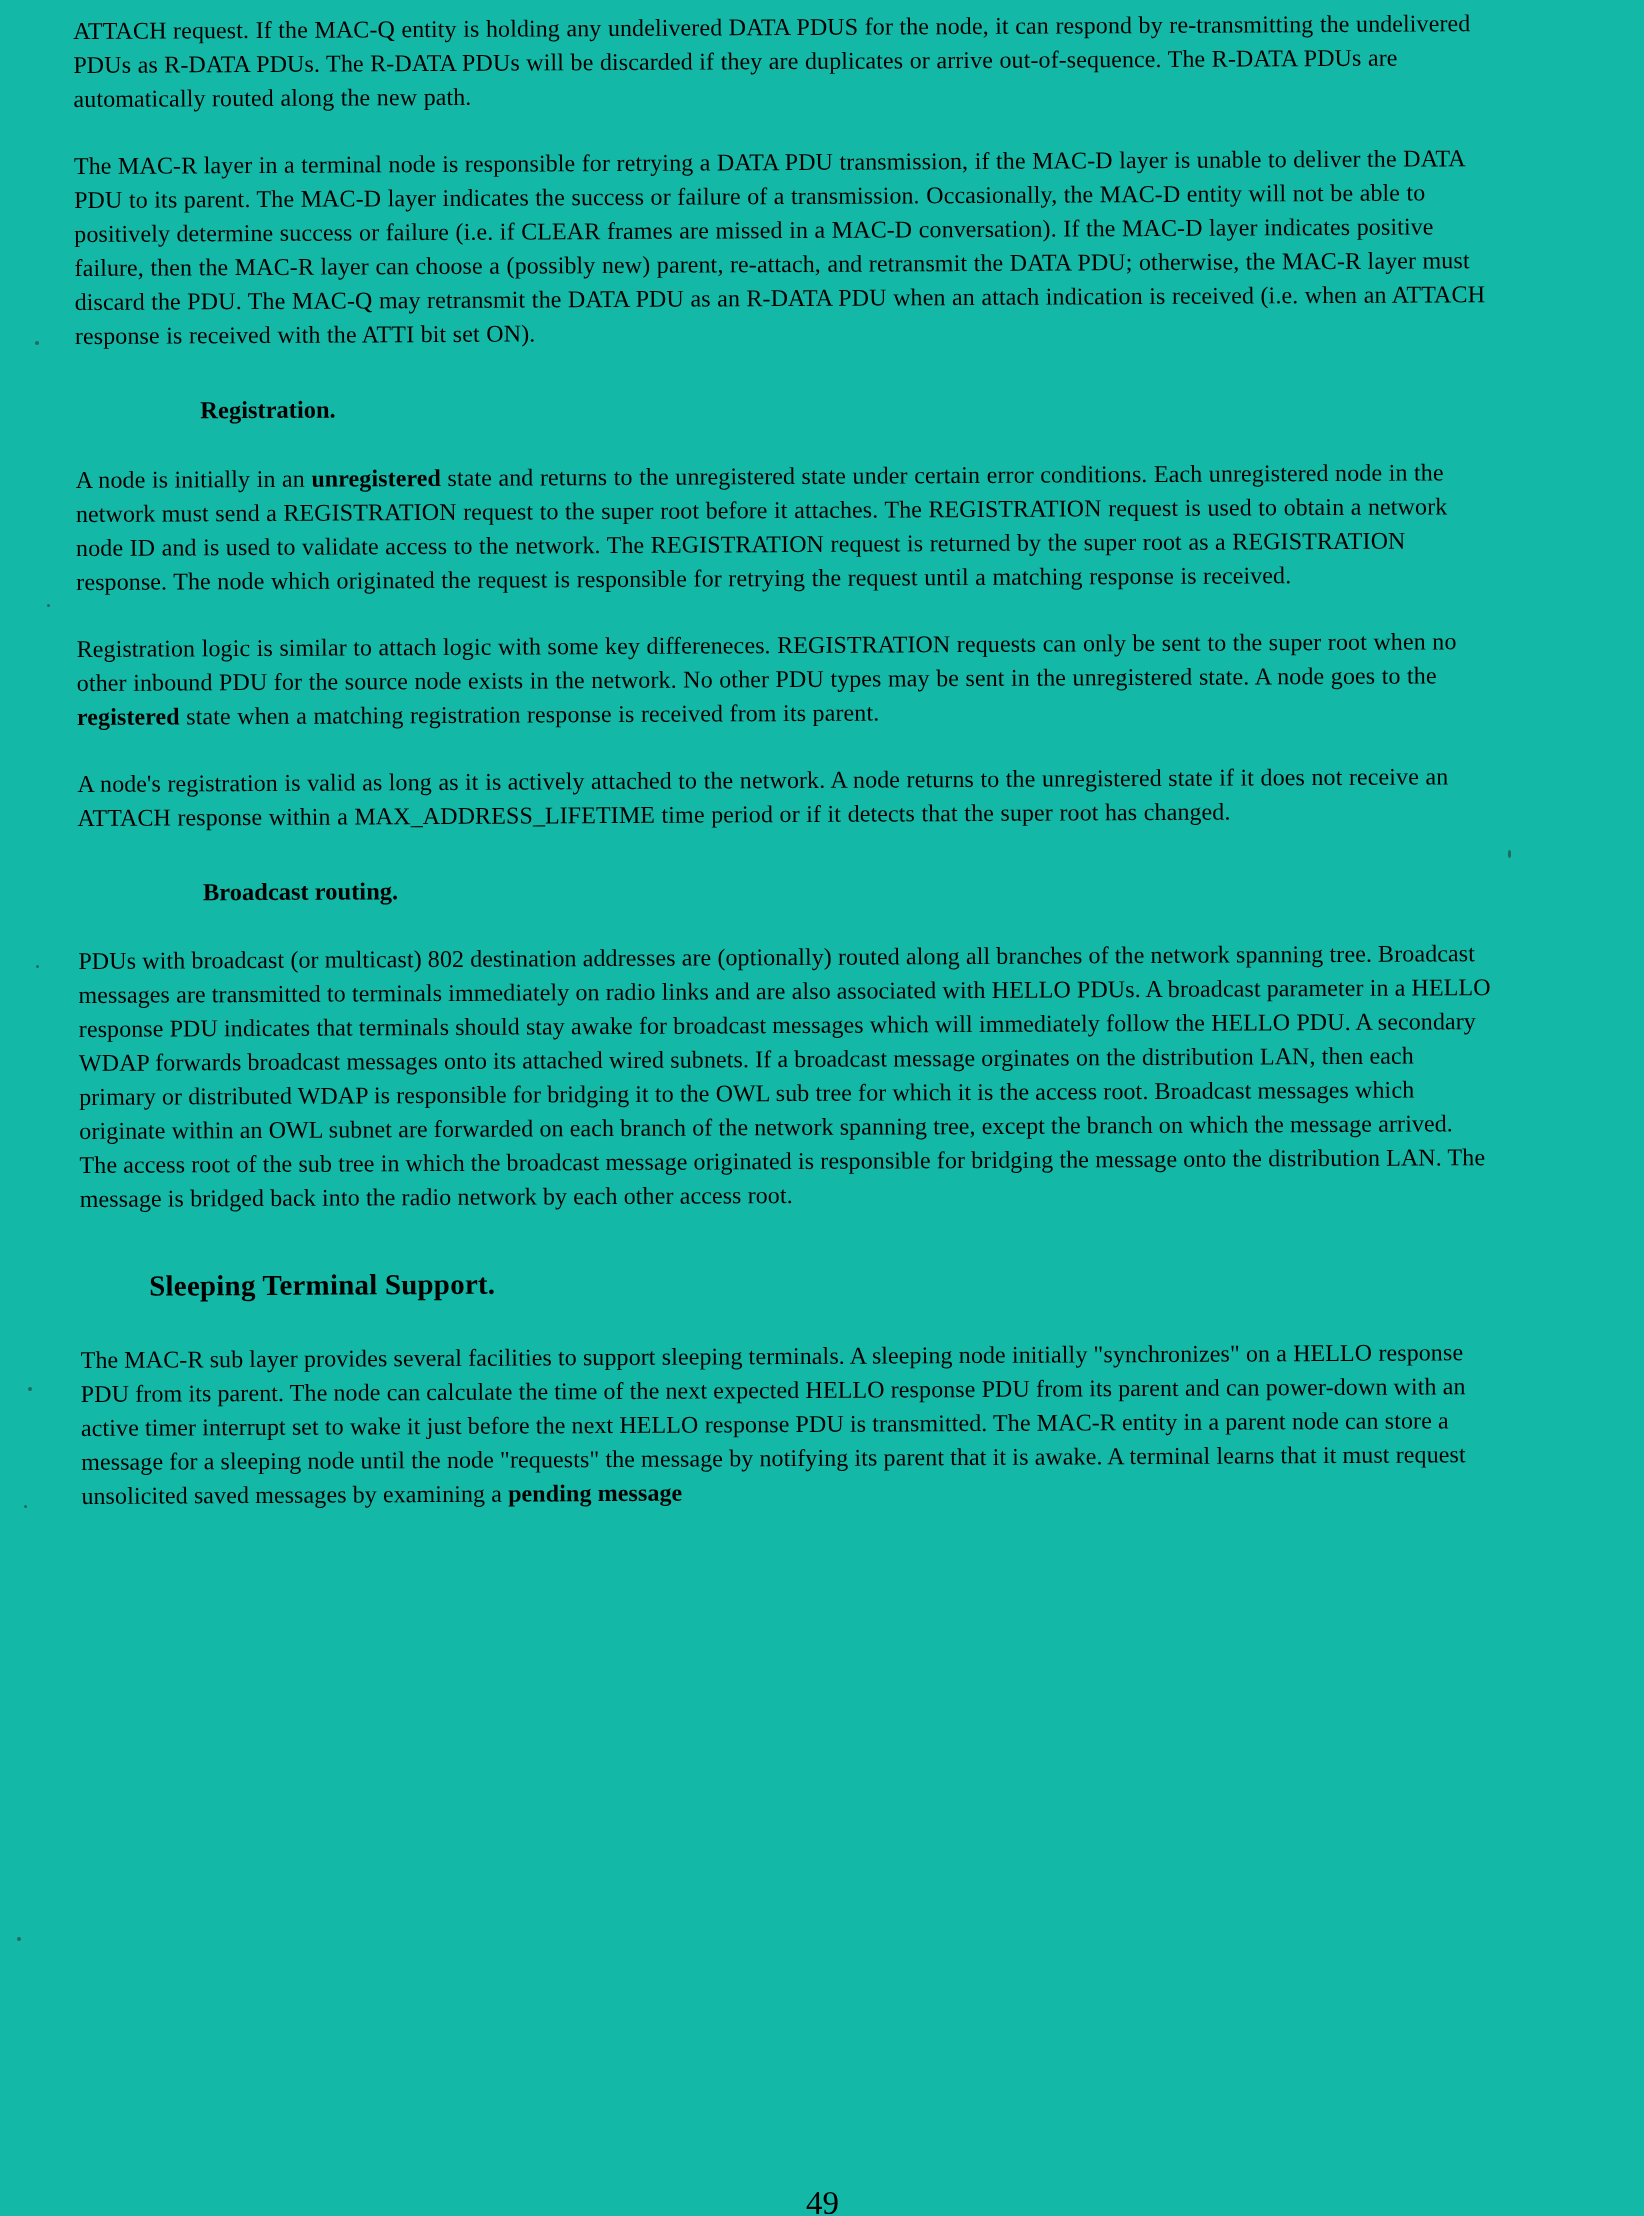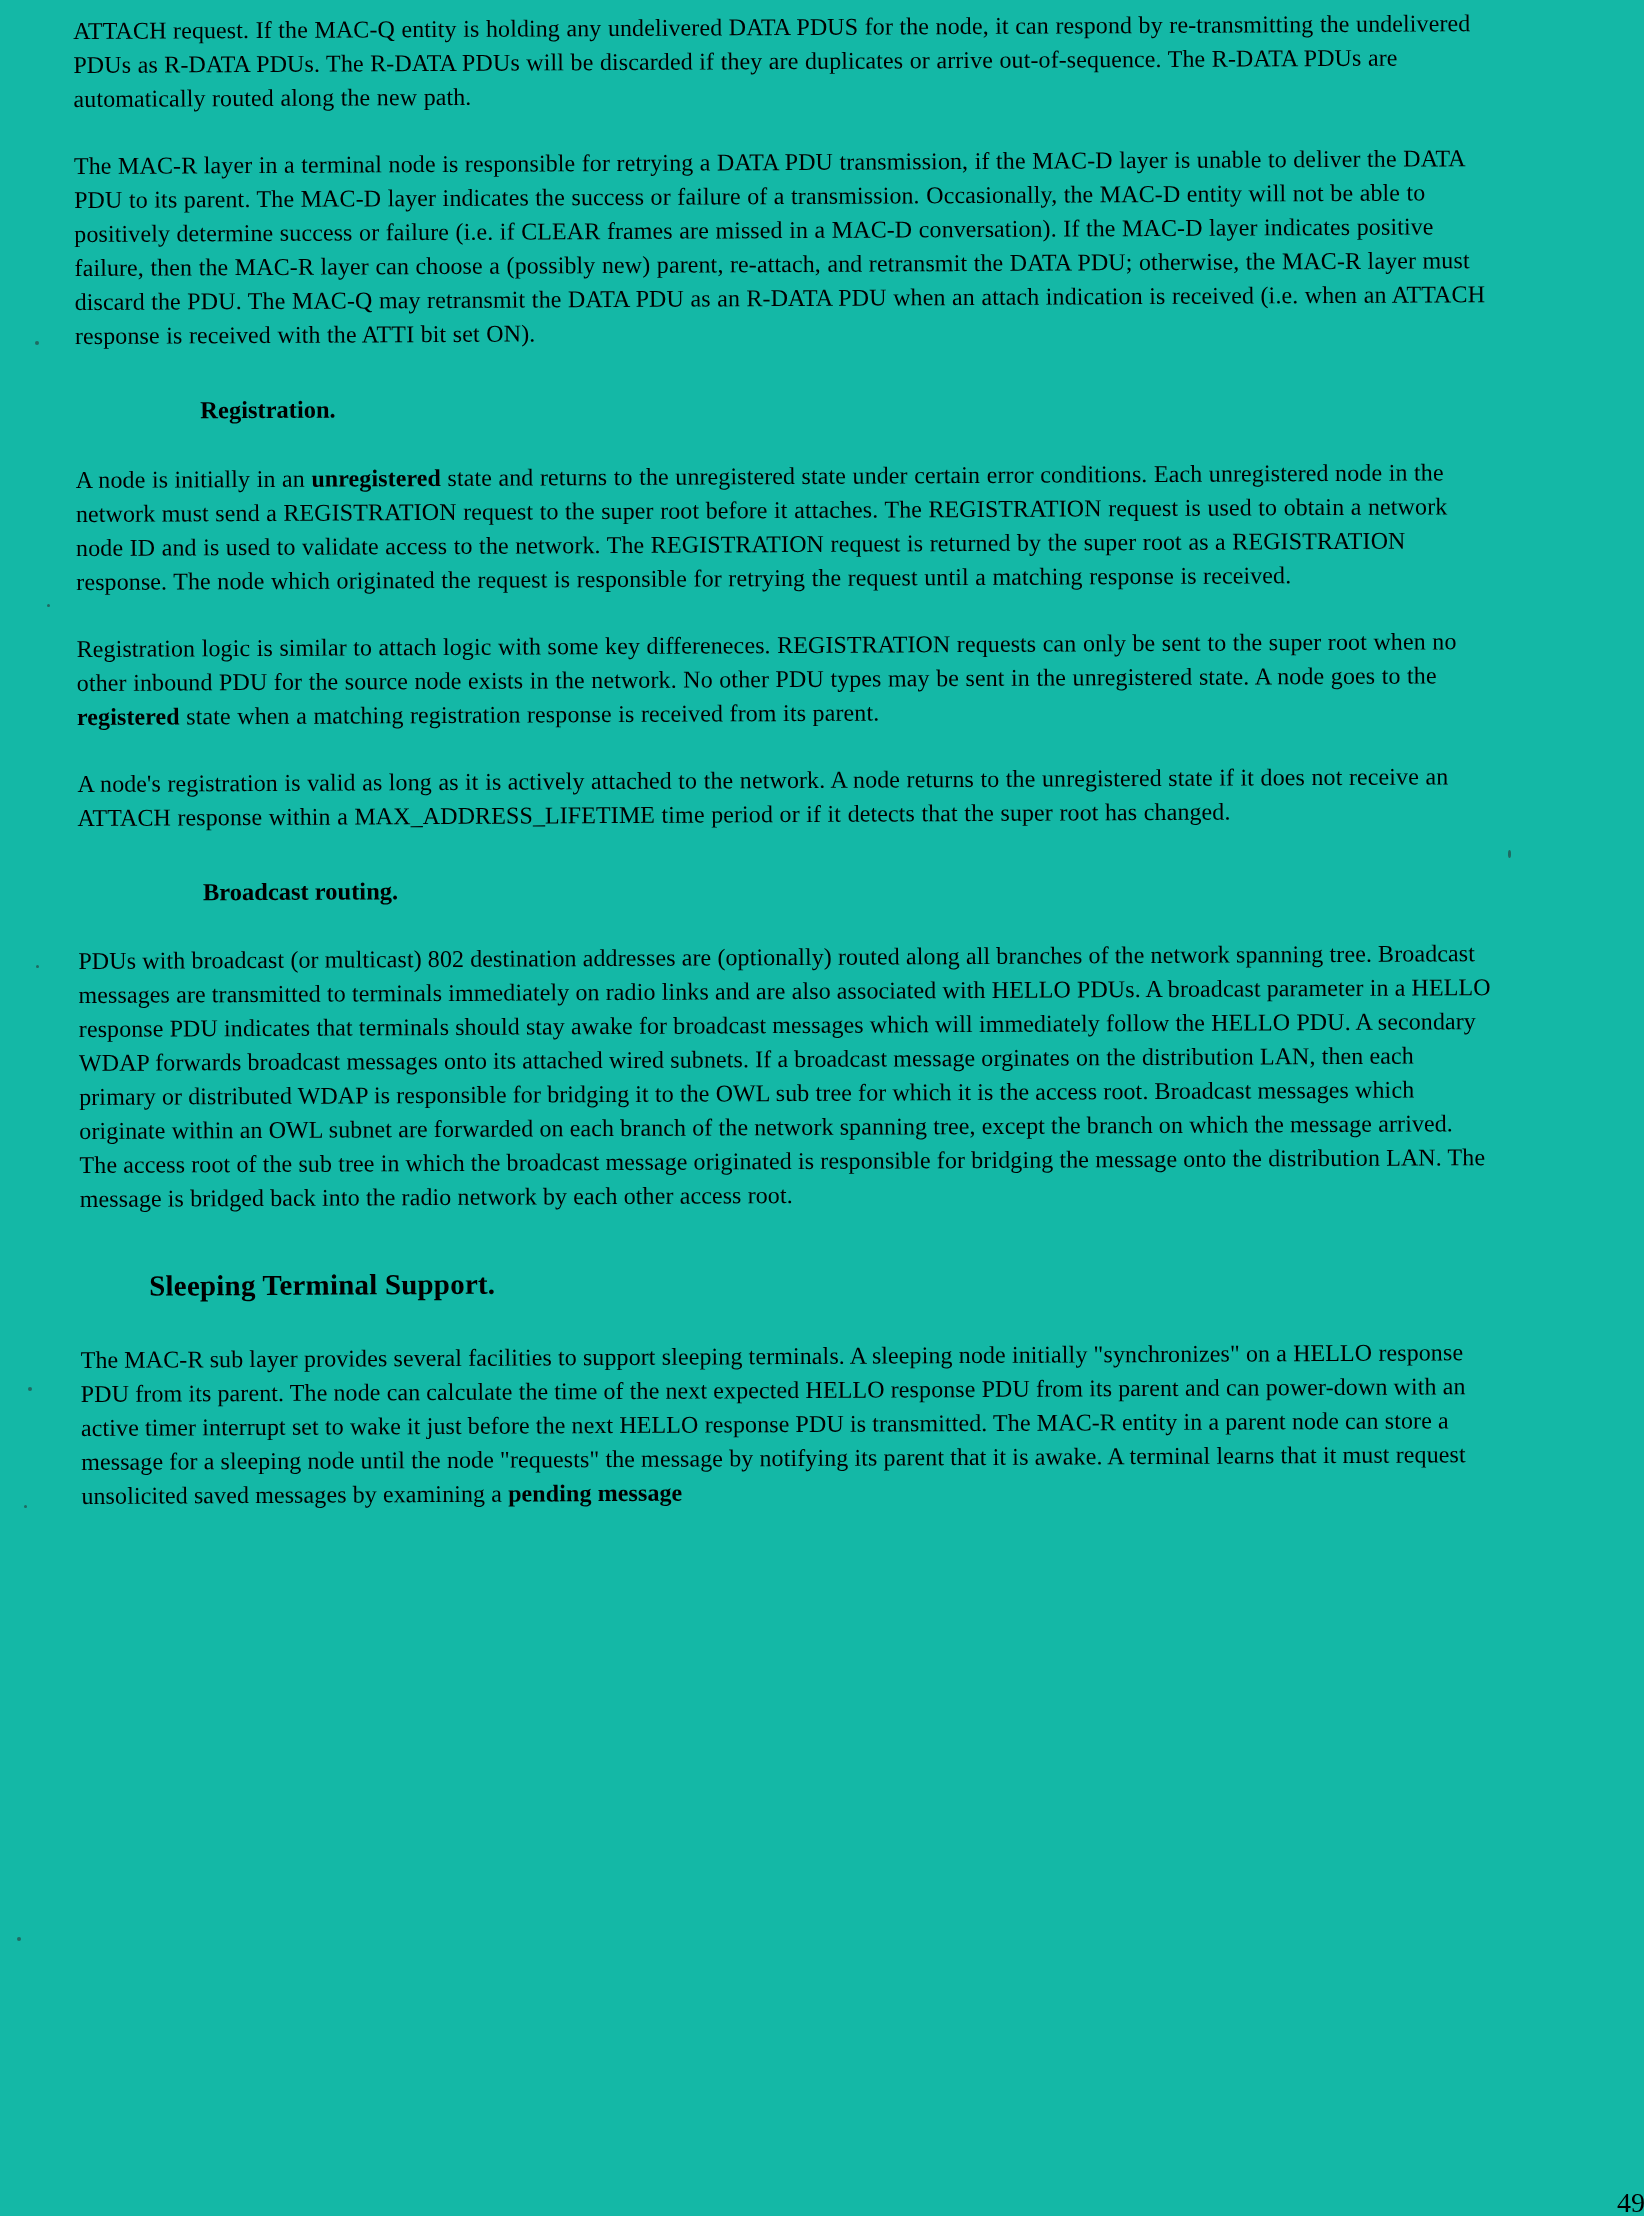--- a/index.html
+++ b/index.html
@@ -68,22 +68,22 @@
   .spacer-sm { height: 14px; }
   .spacer-md { height: 22px; }
   .spacer-lg { height: 32px; }
 
   
   #folio {
     position: absolute;
     left: 0;
     right: 0;
     top: 2189px;
-    text-align: right;
-    font-size: 28px;
+    text-align: center;
+    font-size: 33px;
     line-height: 28px;
     color: #000000;
     overflow: hidden;
     height: 28px;
   }
 
   
   .speckle {
     position: absolute;
     background: #2a2a2a;

